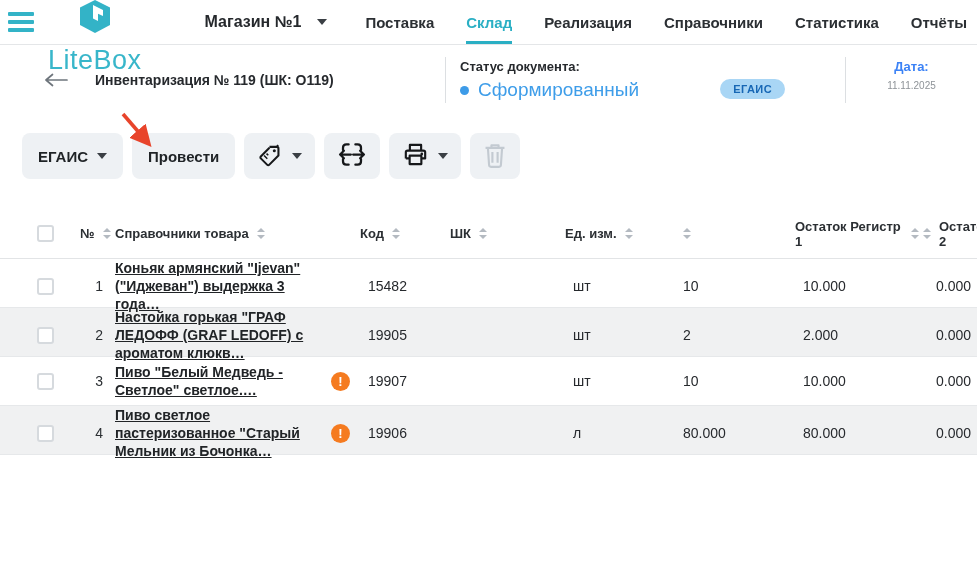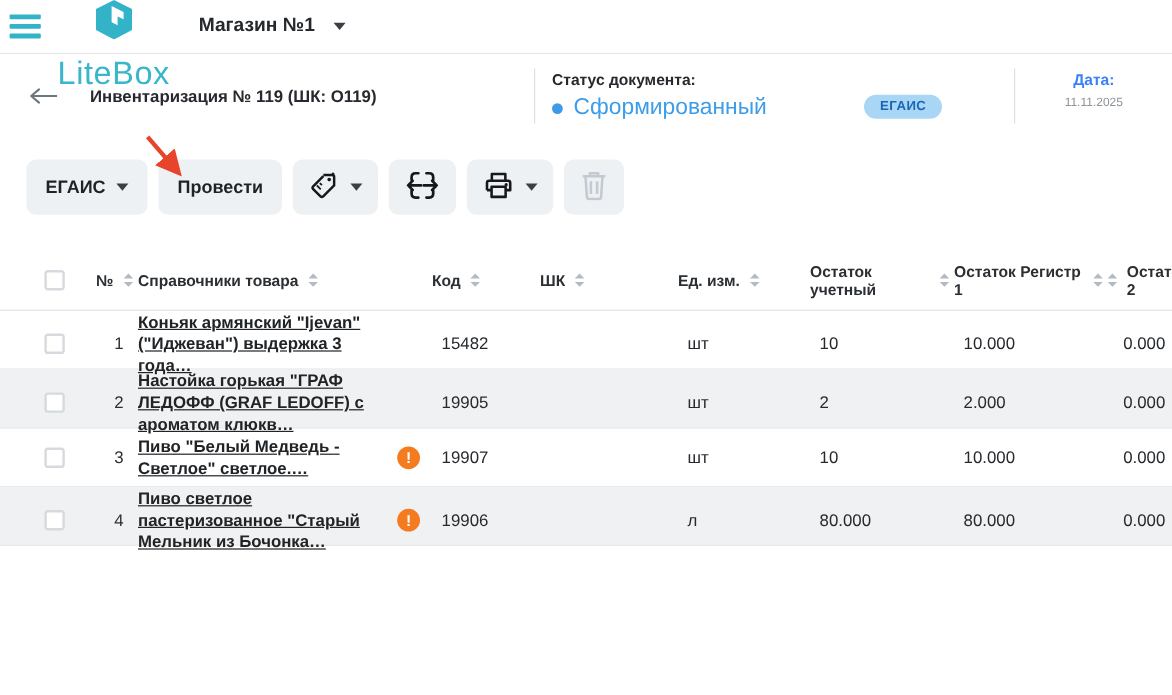--- a/index.html
+++ b/index.html
@@ -4,29 +4,29 @@
 <style>
   * { margin:0; padding:0; box-sizing:border-box; }
   html,body { width:977px; height:579px; background:#fff; font-family:"Liberation Sans", sans-serif; color:#2b2f33; overflow:hidden; }
 
   
   .topbar { height:45px; display:flex; align-items:stretch; border-bottom:1px solid #e4e6e8; padding-left:8px; position:relative; background:#fff; }
   .burger { display:flex; flex-direction:column; justify-content:center; gap:4px; width:30px; cursor:pointer; }
   .burger span { display:block; height:4px; width:26px; background:#33b3c7; border-radius:1px; }
   .logo { display:flex; align-items:center; gap:8px; margin-left:10px;flex-direction:column; }
   .logo-text { font-size:27px; color:#38b6ca; letter-spacing:.5px; }
-  .store-select { display:flex; align-items:center; gap:16px; margin-left:24px; font-size:16px; font-weight:700; color:#25282c; cursor:pointer; }
+  .store-select { display:flex; align-items:center; gap:16px; margin-left:63px; font-size:16px; font-weight:700; color:#25282c; cursor:pointer; }
   .caret { width:0; height:0; border-left:5px solid transparent; border-right:5px solid transparent; border-top:6px solid #3a3f44; display:inline-block; }
   .nav { display:flex; align-items:stretch; gap:32px; margin-left:38px; }
   .nav-item { display:flex; align-items:center; font-size:15px; font-weight:700; color:#2b2f33; cursor:pointer; border-bottom:3px solid transparent; padding-top:3px; }
   .nav-item.active { color:#2aafc4; border-bottom-color:#2aafc4; }
 
   
   .doc-header { display:flex; align-items:stretch; padding:12px 0 14px; }
-  .doc-left { flex:0 0 445px; display:flex; align-items:center; padding-left:24px; gap:27px; }
+  .doc-left { flex:0 0 445px; display:flex; align-items:center; padding-left:44px; gap:27px; }
   .back-btn { cursor:pointer; display:flex; align-items:center; }
   .doc-title { font-size:14px; font-weight:700; color:#26292d; }
   .status-section { flex:0 0 400px; border-left:1px solid #dcdfe2; padding:2px 16px 2px 14px; display:flex; justify-content:space-between; align-items:flex-end; }
   .status-col { display:flex; flex-direction:column; gap:5px; }
   .status-label { font-size:13px; font-weight:700; color:#26292d; }
   .status-value-row { display:flex; align-items:center; gap:9px; }
   .status-dot { width:9px; height:9px; border-radius:50%; background:#3d9be8; }
   .status-value { font-size:19px; color:#3e9de9;text-align:center; }
   .egais-badge { background:#a9d6f5; color:#1767b5; font-size:11px; font-weight:700; letter-spacing:.4px; padding:4px 13px; border-radius:999px; margin:0 44px 2px 0; }
   .date-section { flex:1; border-left:1px solid #dcdfe2; text-align:center; padding-top:2px; }
@@ -76,20 +76,28 @@
         <polygon points="15,0 30,7.5 30,25 15,33 0,25 0,7.5" fill="#33b3c7"></polygon>
         <polygon points="13,5 23,10 23,16 18,13.8 18,21 13,18.6" fill="#ffffff"></polygon>
       </svg>
     </span>
     <span class="logo-text">LiteBox</span>
   </div>
   <div class="store-select">
     <span>Магазин №1</span>
     <span class="caret"></span>
   </div>
+  <div class="nav">
+    <div class="nav-item">Поставка</div>
+    <div class="nav-item active">Склад</div>
+    <div class="nav-item">Реализация</div>
+    <div class="nav-item">Справочники</div>
+    <div class="nav-item">Статистика</div>
+    <div class="nav-item">Отчёты</div>
+  </div>
 </div>
 
 <div class="doc-header">
   <div class="doc-left">
     <span class="back-btn">
       <svg width="24" height="14" viewBox="0 0 24 14">
           <path d="M23 7 H2 M8.5 1.5 L2 7 l6.5 5.5" fill="none" stroke="#6e757c" stroke-width="1.7" stroke-linecap="round" stroke-linejoin="round"></path>
         </svg>
     </span>
     <span class="doc-title">Инвентаризация № 119 (ШК: О119)</span>
@@ -217,21 +225,20 @@
         </span>
       </div>
     <div class="th">
         <span>Ед. изм.</span>
         <span class="sort">
           <i class="up"></i>
           <i class="down"></i>
         </span>
       </div>
     <div class="th">
-        <span>Остаток учетный</span>
         <span class="sort">
           <i class="up"></i>
           <i class="down"></i>
         </span>
       </div>
     <div class="th">
         <span>Остаток Регистр 1</span>
         <span class="sort">
           <i class="up"></i>
           <i class="down"></i>

